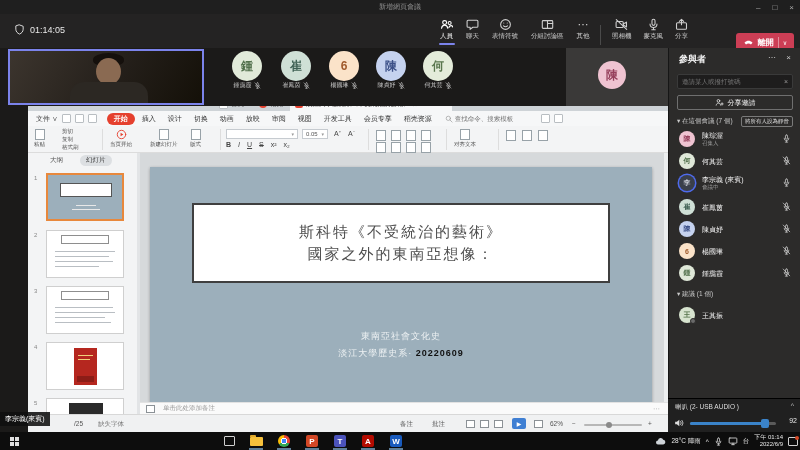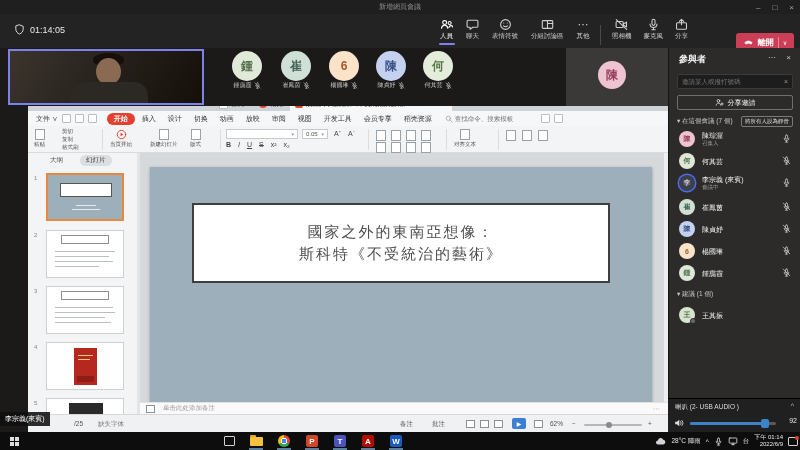--- a/index.html
+++ b/index.html
@@ -611,22 +611,27 @@
       <span class="tnum" style="top:247px">5</span>
       <div class="thumb" style="top:245px">
         <div style="position:absolute;left:22px;top:4px;width:34px;height:12px;background:#2a2a2a"></div>
       </div>
     </div>
     <div class="ab" style="left:109px;top:0;width:3px;height:261px;background:#e2e4e6"></div>
 
     <div id="canvas">
       <div id="slide">
         <div id="titlebox">
+          <div>斯科特《不受統治的藝術》</div>
           <div>國家之外的東南亞想像：</div>
-          <div>斯科特《不受統治的藝術》</div>
+        </div>
+        <div class="sltxt" style="top:163px">東南亞社會文化史</div>
+        <div class="sltxt" style="top:180px">
+          <span>淡江大學歷史系·</span>
+          <span style="color:#111;font-weight:bold">20220609</span>
         </div>
       </div>
       <div id="vscroll"></div>
     </div>
 
     <div id="notesbar">
       <span class="vico" style="margin-left:6px"></span>
       <span class="np">单击此处添加备注</span>
       <span style="margin-left:auto;margin-right:8px;color:#999;font-size:7px">⋯</span>
     </div>

